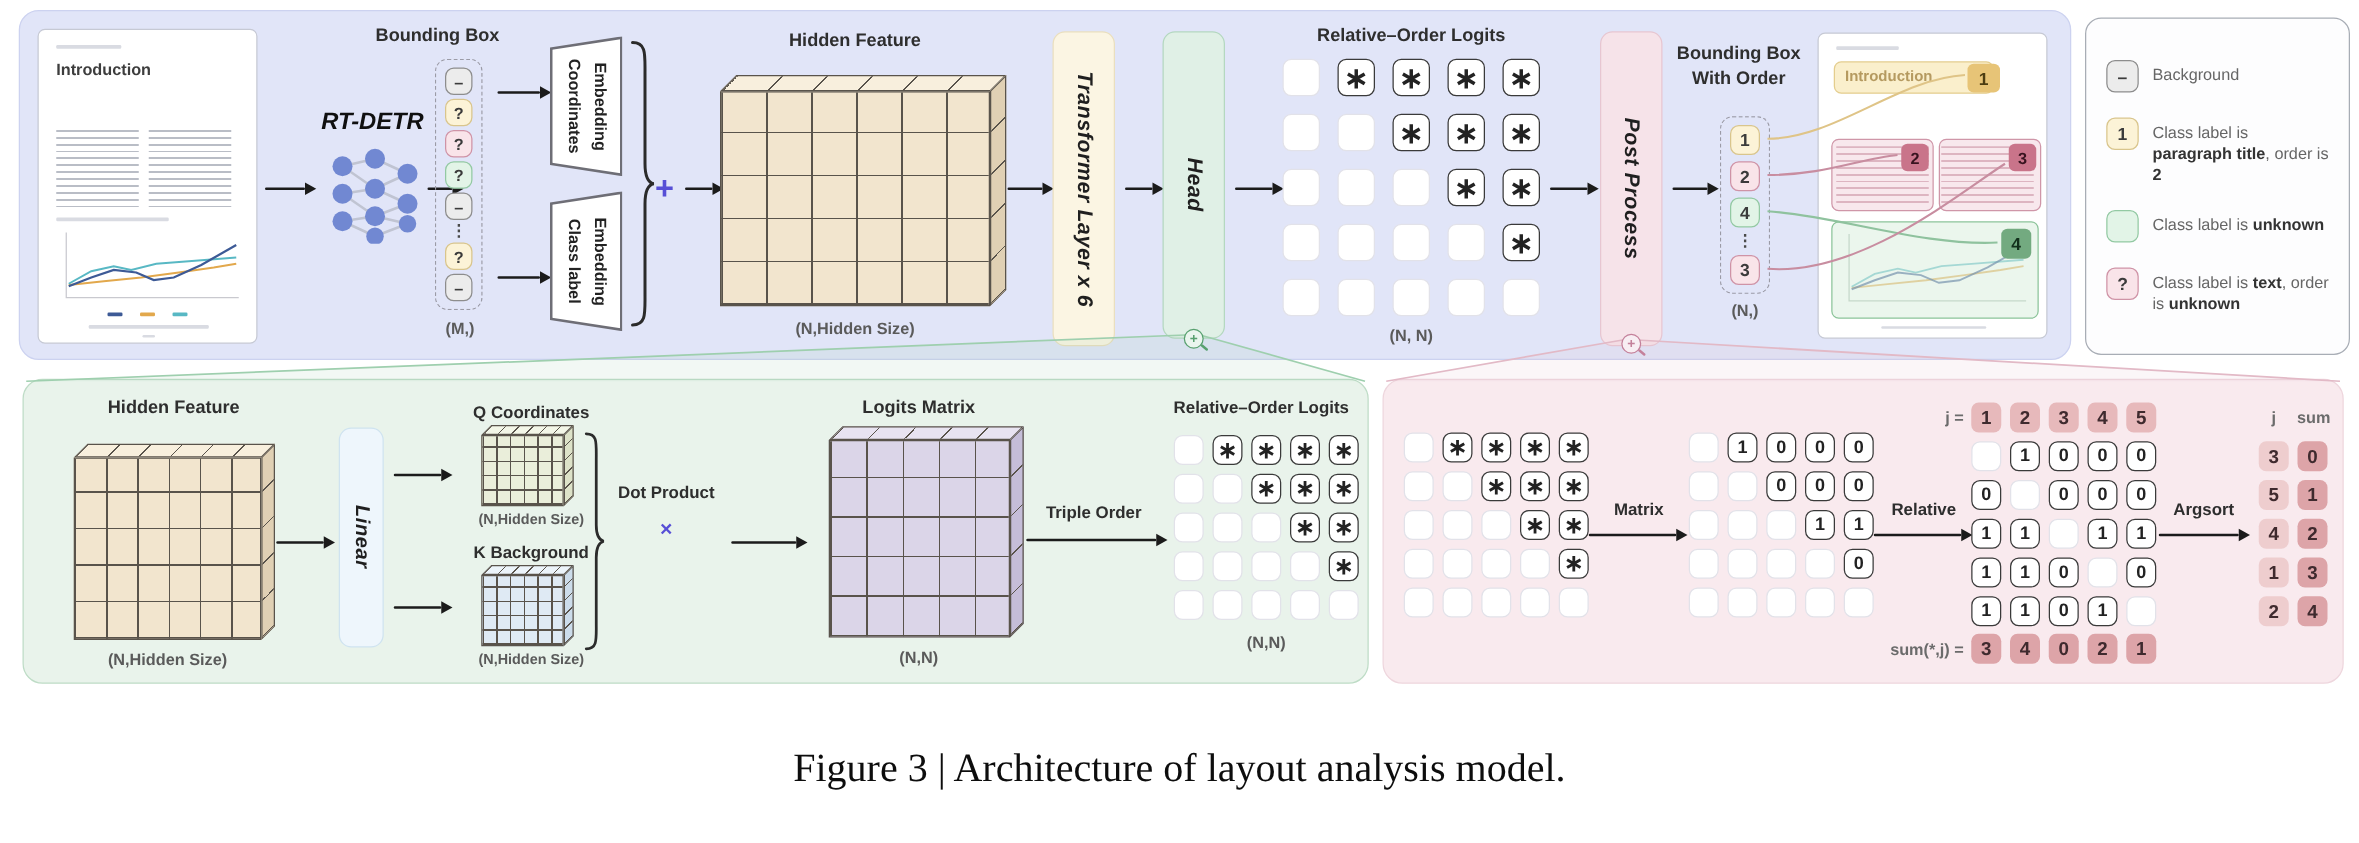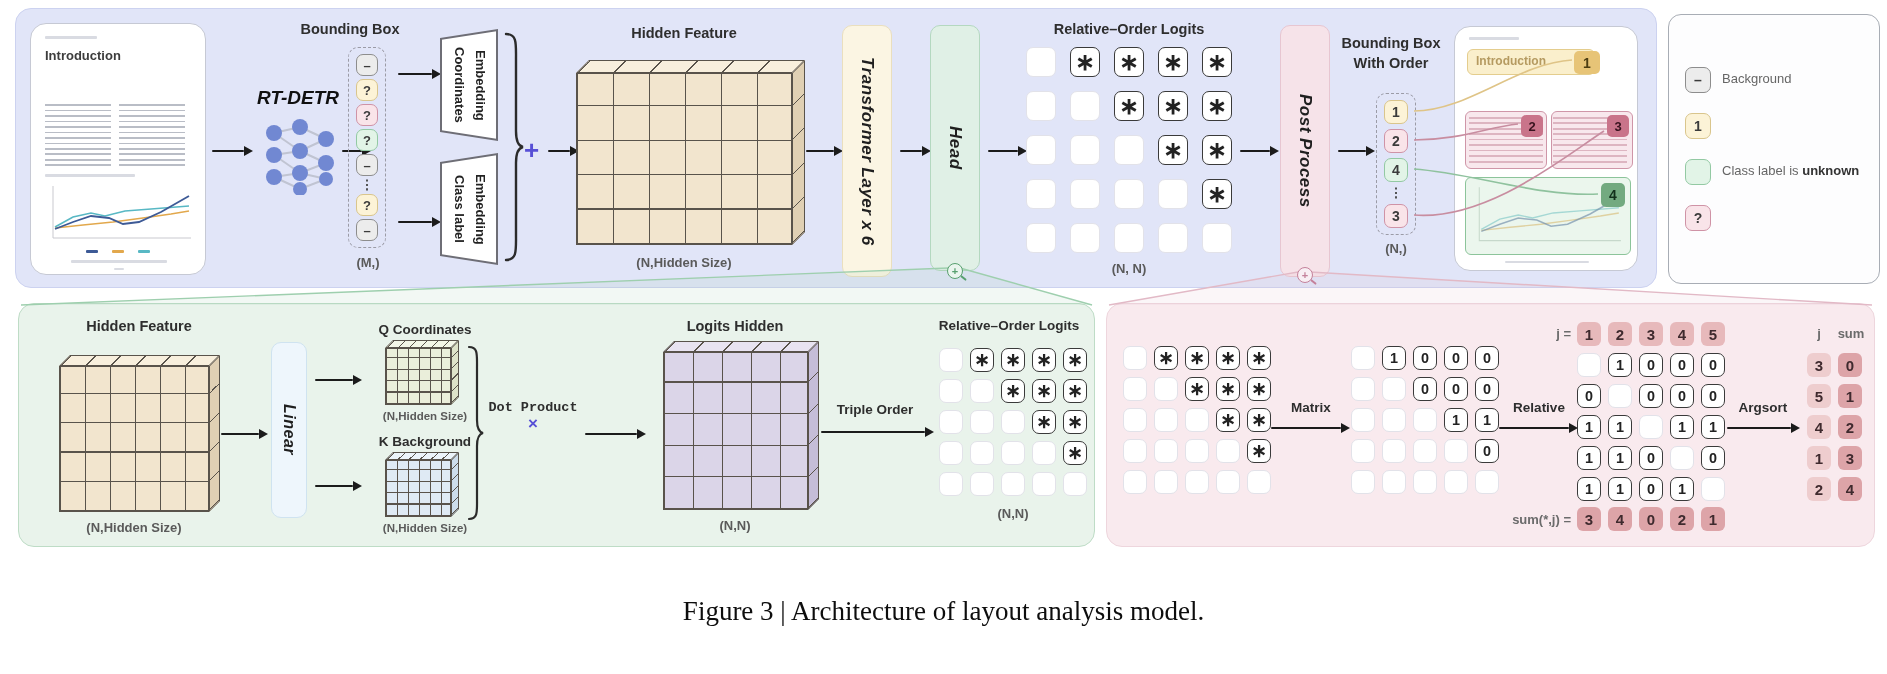--- a/index.html
+++ b/index.html
@@ -96,21 +96,21 @@
   .rtdetr { position:absolute; text-align:center; font-size:19px; font-weight:800; font-style:italic; color:#101010; }
   .brace { position:absolute; }
   .mag { position:absolute; width:16px; height:16px; border-radius:50%; display:flex; align-items:center; justify-content:center;
          font-size:11px; font-weight:700; z-index:5; }
   .mag::before { content:'+'; margin-top:-1px; }
   .mag::after { content:''; position:absolute; width:7px; height:2px; border-radius:1px; right:-5px; bottom:-1px; transform:rotate(40deg); }
   .mag-g { border:1.7px solid #58a06f; color:#58a06f; background:#eaf5ee; } .mag-g::after { background:#58a06f; }
   .mag-p { border:1.7px solid #c4819b; color:#c4819b; background:#f8eef3; } .mag-p::after { background:#c4819b; }
 
   
-  .docpage { position:absolute; background:#fff; border:1px solid #c6c9d4; border-radius:16px; }
+  .docpage { position:absolute; background:#fff; border:1px solid #c6c9d4; border-radius:6px; }
   .d-line { position:absolute; background:#d9dbe2; border-radius:1px; }
   .d-title { position:absolute; font-weight:700; font-size:13px; color:#3d3d3d; }
   .lines { position:absolute; background-image:repeating-linear-gradient(180deg,#b9bdc6 0 1.5px,transparent 1.5px 5.5px); }
   .lines.pinkish { background-image:repeating-linear-gradient(180deg,#d3aab6 0 1.5px,transparent 1.5px 5.5px); }
   .d-chart { position:absolute; }
   .d-legend { position:absolute; display:flex; justify-content:center; gap:14px; width:100%; }
   .d-legend i { width:12px; height:2.5px; border-radius:1px; display:block; }
 
   
   .ov { position:absolute; border-radius:6px; }
@@ -124,21 +124,21 @@
   .bdg-g { width:24px; height:24px; background:#73aa80; color:#12301b; font-size:14px; }
 
   
   .lg-item { display:flex; align-items:flex-start; gap:11px; }
   .lg-item .token { --tk:26px; flex:0 0 26px; font-size:14px; }
   .lg-text { font-size:13px; line-height:17px; color:#666; padding-top:3px; }
   .lg-text b { color:#333; }
 
   
   .caption { position:absolute; left:0; top:596px; width:100%; text-align:center;
-             font-family:"Liberation Serif", serif; font-size:27px; color:#0d0d0d; }
+             font-family:"Liberation Serif", serif; font-size:32px; color:#0d0d0d; }
 
   .overlay-svg { position:absolute; pointer-events:none; }
 </style>
 </head>
 <body>
 
 <div class="page">
 
   <div class="panel top-panel">
 
@@ -335,27 +335,29 @@
     </svg>
   </div>
 
   <aside class="panel legend-panel">
     <div class="lg-item">
       <span class="token tk-gray">–</span>
       <span class="lg-text"><span>Background</span></span>
     </div>
     <div class="lg-item">
       <span class="token tk-yellow">1</span>
+      <span class="lg-text"><span>Class label is </span><b>paragraph title</b><span>, order is </span><b>2</b></span>
     </div>
     <div class="lg-item">
       <span class="token tk-green"></span>
       <span class="lg-text"><span>Class label is </span><b>unknown</b></span>
     </div>
     <div class="lg-item">
       <span class="token tk-pink">?</span>
+      <span class="lg-text"><span>Class label is </span><b>text</b><span>, order is </span><b>unknown</b></span>
     </div>
   </aside>
 
   <div class="panel green-panel">
     <div class="sec-title" style="left:20px;top:14px;width:200px;">Hidden Feature</div>
     <div class="cube cube-tan" style="left:40px;top:62px;width:150px;height:146px;--cw:25px;--ch:29.2px;--d:11px;">
       <i class="c-top"></i>
         <i class="c-side"></i>
         <i class="c-front"></i>
     </div>
@@ -380,25 +382,25 @@
     <div class="cube cube-k" style="left:366px;top:156px;width:66px;height:57px;--cw:11px;--ch:11.4px;--d:8px;">
       <i class="c-top"></i>
         <i class="c-side"></i>
         <i class="c-front"></i>
     </div>
     <div class="shape-label small" style="left:346px;top:218px;width:120px;">(N,Hidden Size)</div>
 
     <svg class="brace" style="left:446px;top:40px;" width="22" height="178" viewBox="0 0 22 178">
       <path d="M4,3 C13,3 12,10 12,24 L12,76 C12,84 14,88 18,89 C14,90 12,94 12,102 L12,154 C12,168 13,175 4,175" stroke="#2b2b2b" stroke-width="2.2" fill="none" stroke-linecap="round"></path>
     </svg>
-    <div class="flow-label" style="left:468px;top:96px;width:92px;font-family:Liberation Mono, monospace;">Dot Product</div>
+    <div class="flow-label" style="left:468px;top:82px;width:92px;">Dot Product</div>
     <div class="times" style="left:468px;top:110px;width:92px;">×</div>
     <div class="ar" style="left:566px;top:129px;width:52px;"></div>
 
-    <div class="sec-title" style="left:636px;top:14px;width:160px;">Logits Hidden</div>
+    <div class="sec-title" style="left:636px;top:14px;width:160px;">Logits Matrix</div>
     <div class="cube cube-purple" style="left:644px;top:48px;width:145px;height:158px;--cw:29px;--ch:31.6px;--d:11px;">
       <i class="c-top"></i>
         <i class="c-side"></i>
         <i class="c-front"></i>
     </div>
     <div class="shape-label" style="left:636px;top:214px;width:160px;">(N,N)</div>
 
     <div class="flow-label" style="left:800px;top:98px;width:112px;">Triple Order</div>
     <div class="ar" style="left:802px;top:127px;width:104px;"></div>
 

